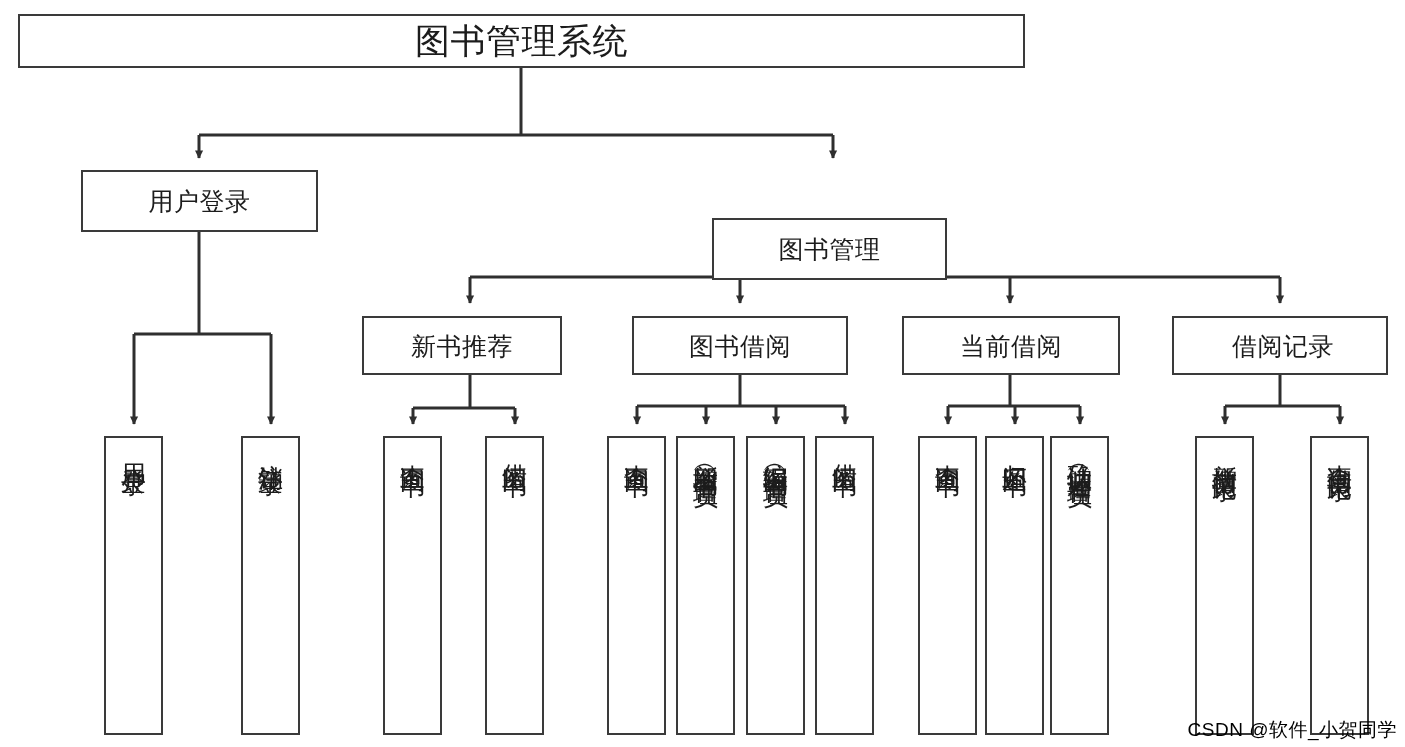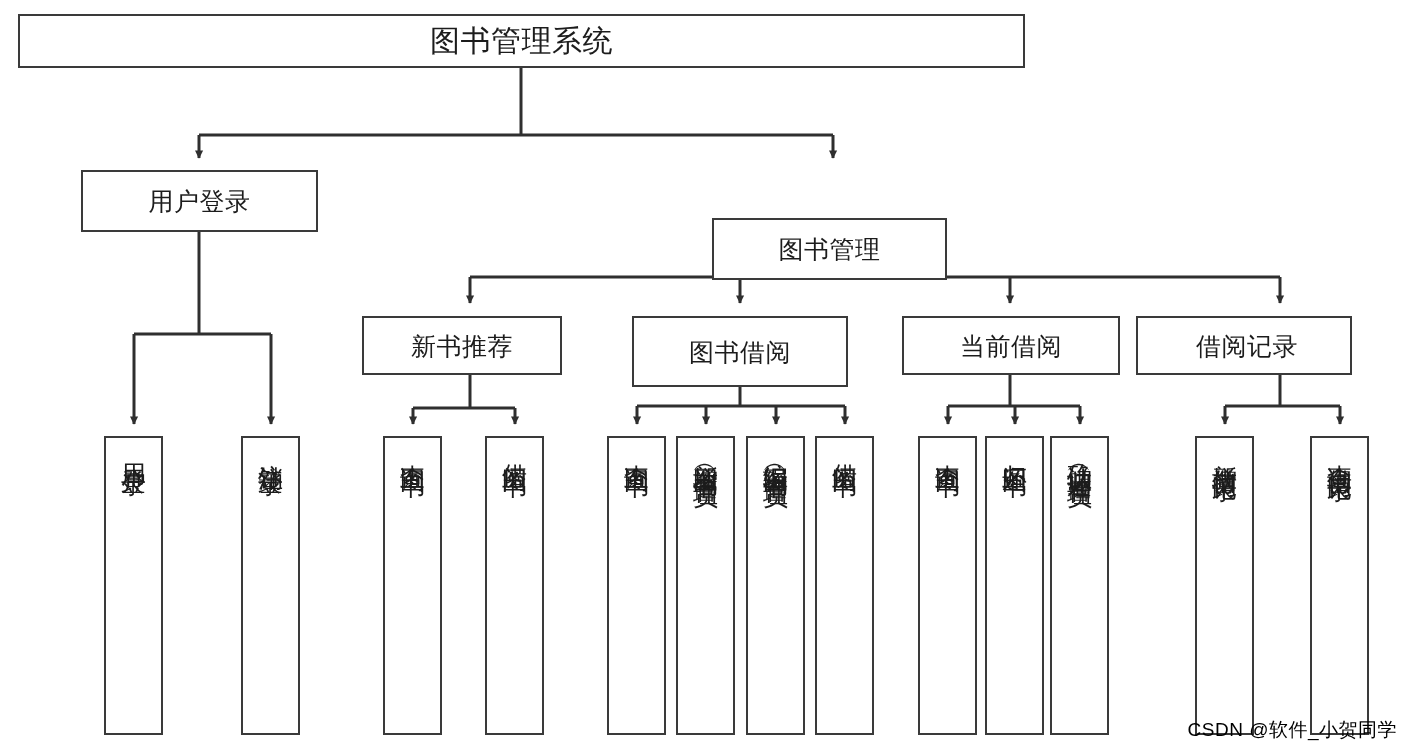--- a/index.html
+++ b/index.html
@@ -40,21 +40,21 @@
     text-align: center;
     line-height: 1.12;
     letter-spacing: 0.5px;
     white-space: nowrap;
   }
   
   .node.horiz .node-label {
     font-size: 25px;
   }
   .node.root .node-label {
-    font-size: 30px;
+    font-size: 35px;
   }
   
   .node.vert {
     align-items: flex-start;
     justify-content: center;
     padding-top: 6px;
   }
   .node.vert .node-label {
     writing-mode: vertical-rl;
     text-orientation: upright;
@@ -137,27 +137,27 @@
   <div class="node horiz" style="left:81px; top:170px; width:237px; height:62px;">
     <span class="node-label">用户登录</span>
   </div>
   <div class="node horiz" style="left:712px; top:170px; width:235px; height:62px;margin-top:48px;">
     <span class="node-label">图书管理</span>
   </div>
 
   <div class="node horiz" style="left:362px; top:316px; width:200px; height:59px;">
     <span class="node-label">新书推荐</span>
   </div>
-  <div class="node horiz" style="left:632px; top:316px; width:216px; height:71px;">
+  <div class="node horiz" style="left:632px; top:316px; width:216px; height:59px;">
     <span class="node-label">图书借阅</span>
   </div>
   <div class="node horiz" style="left:902px; top:316px; width:218px; height:59px;">
     <span class="node-label">当前借阅</span>
   </div>
-  <div class="node horiz" style="left:1136px; top:316px; width:216px; height:59px;padding-left:6px;">
+  <div class="node horiz" style="left:1172px; top:316px; width:216px; height:59px;padding-left:6px;">
     <span class="node-label">借阅记录</span>
   </div>
 
   <div class="node vert" style="left:104px; top:436px; width:59px; height:299px;">
     <span class="node-label">用户登录</span>
   </div>
   <div class="node vert" style="left:241px; top:436px; width:59px; height:299px;">
     <span class="node-label">注销登录</span>
   </div>
   <div class="node vert" style="left:383px; top:436px; width:59px; height:299px;">

